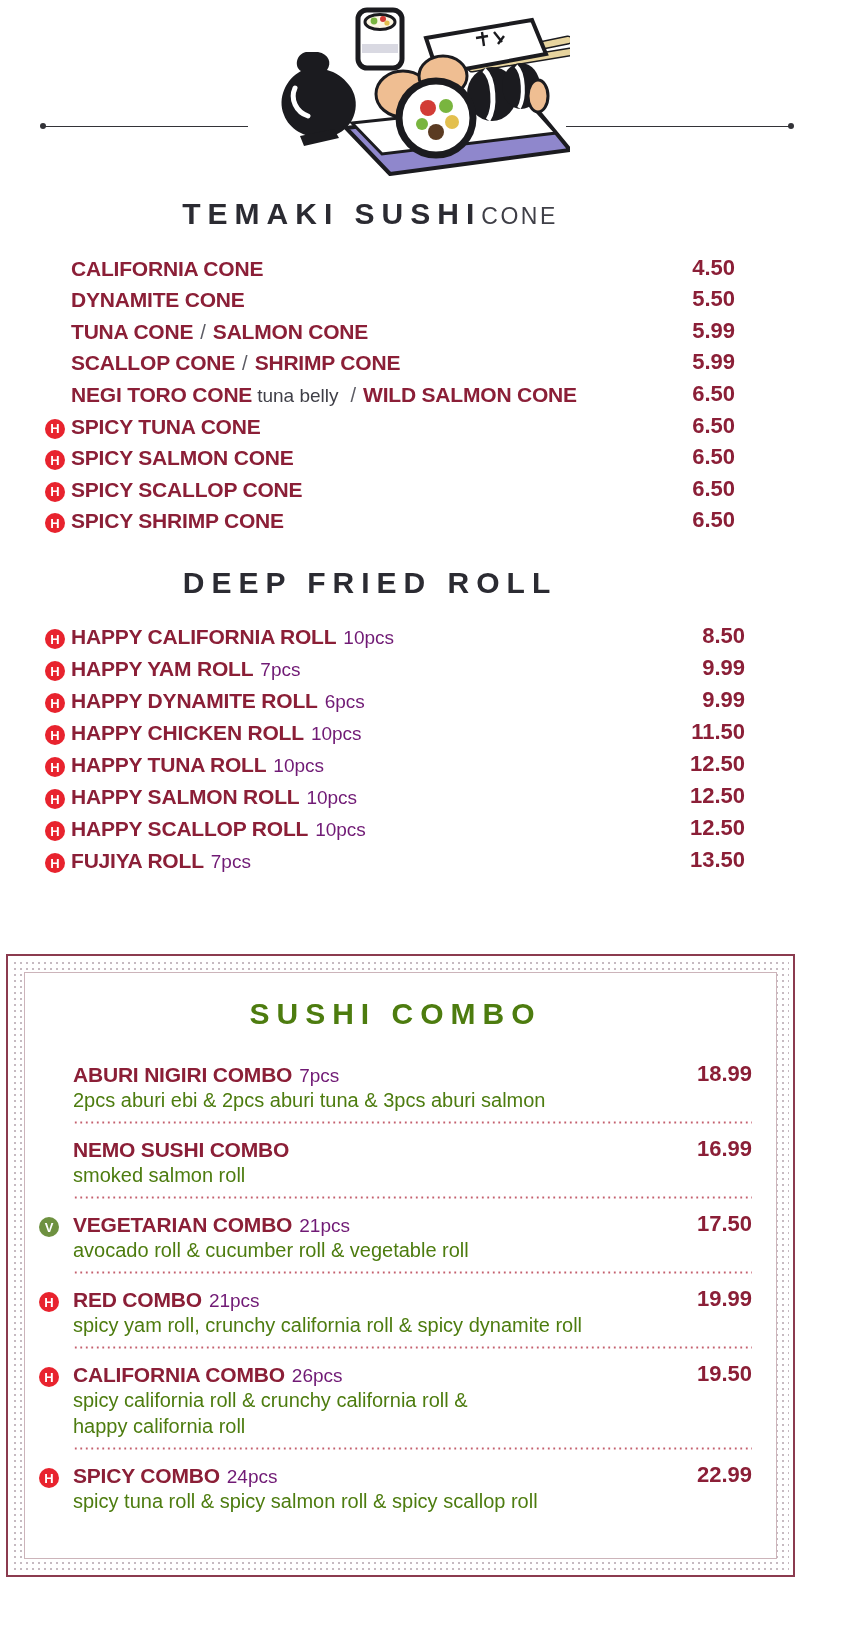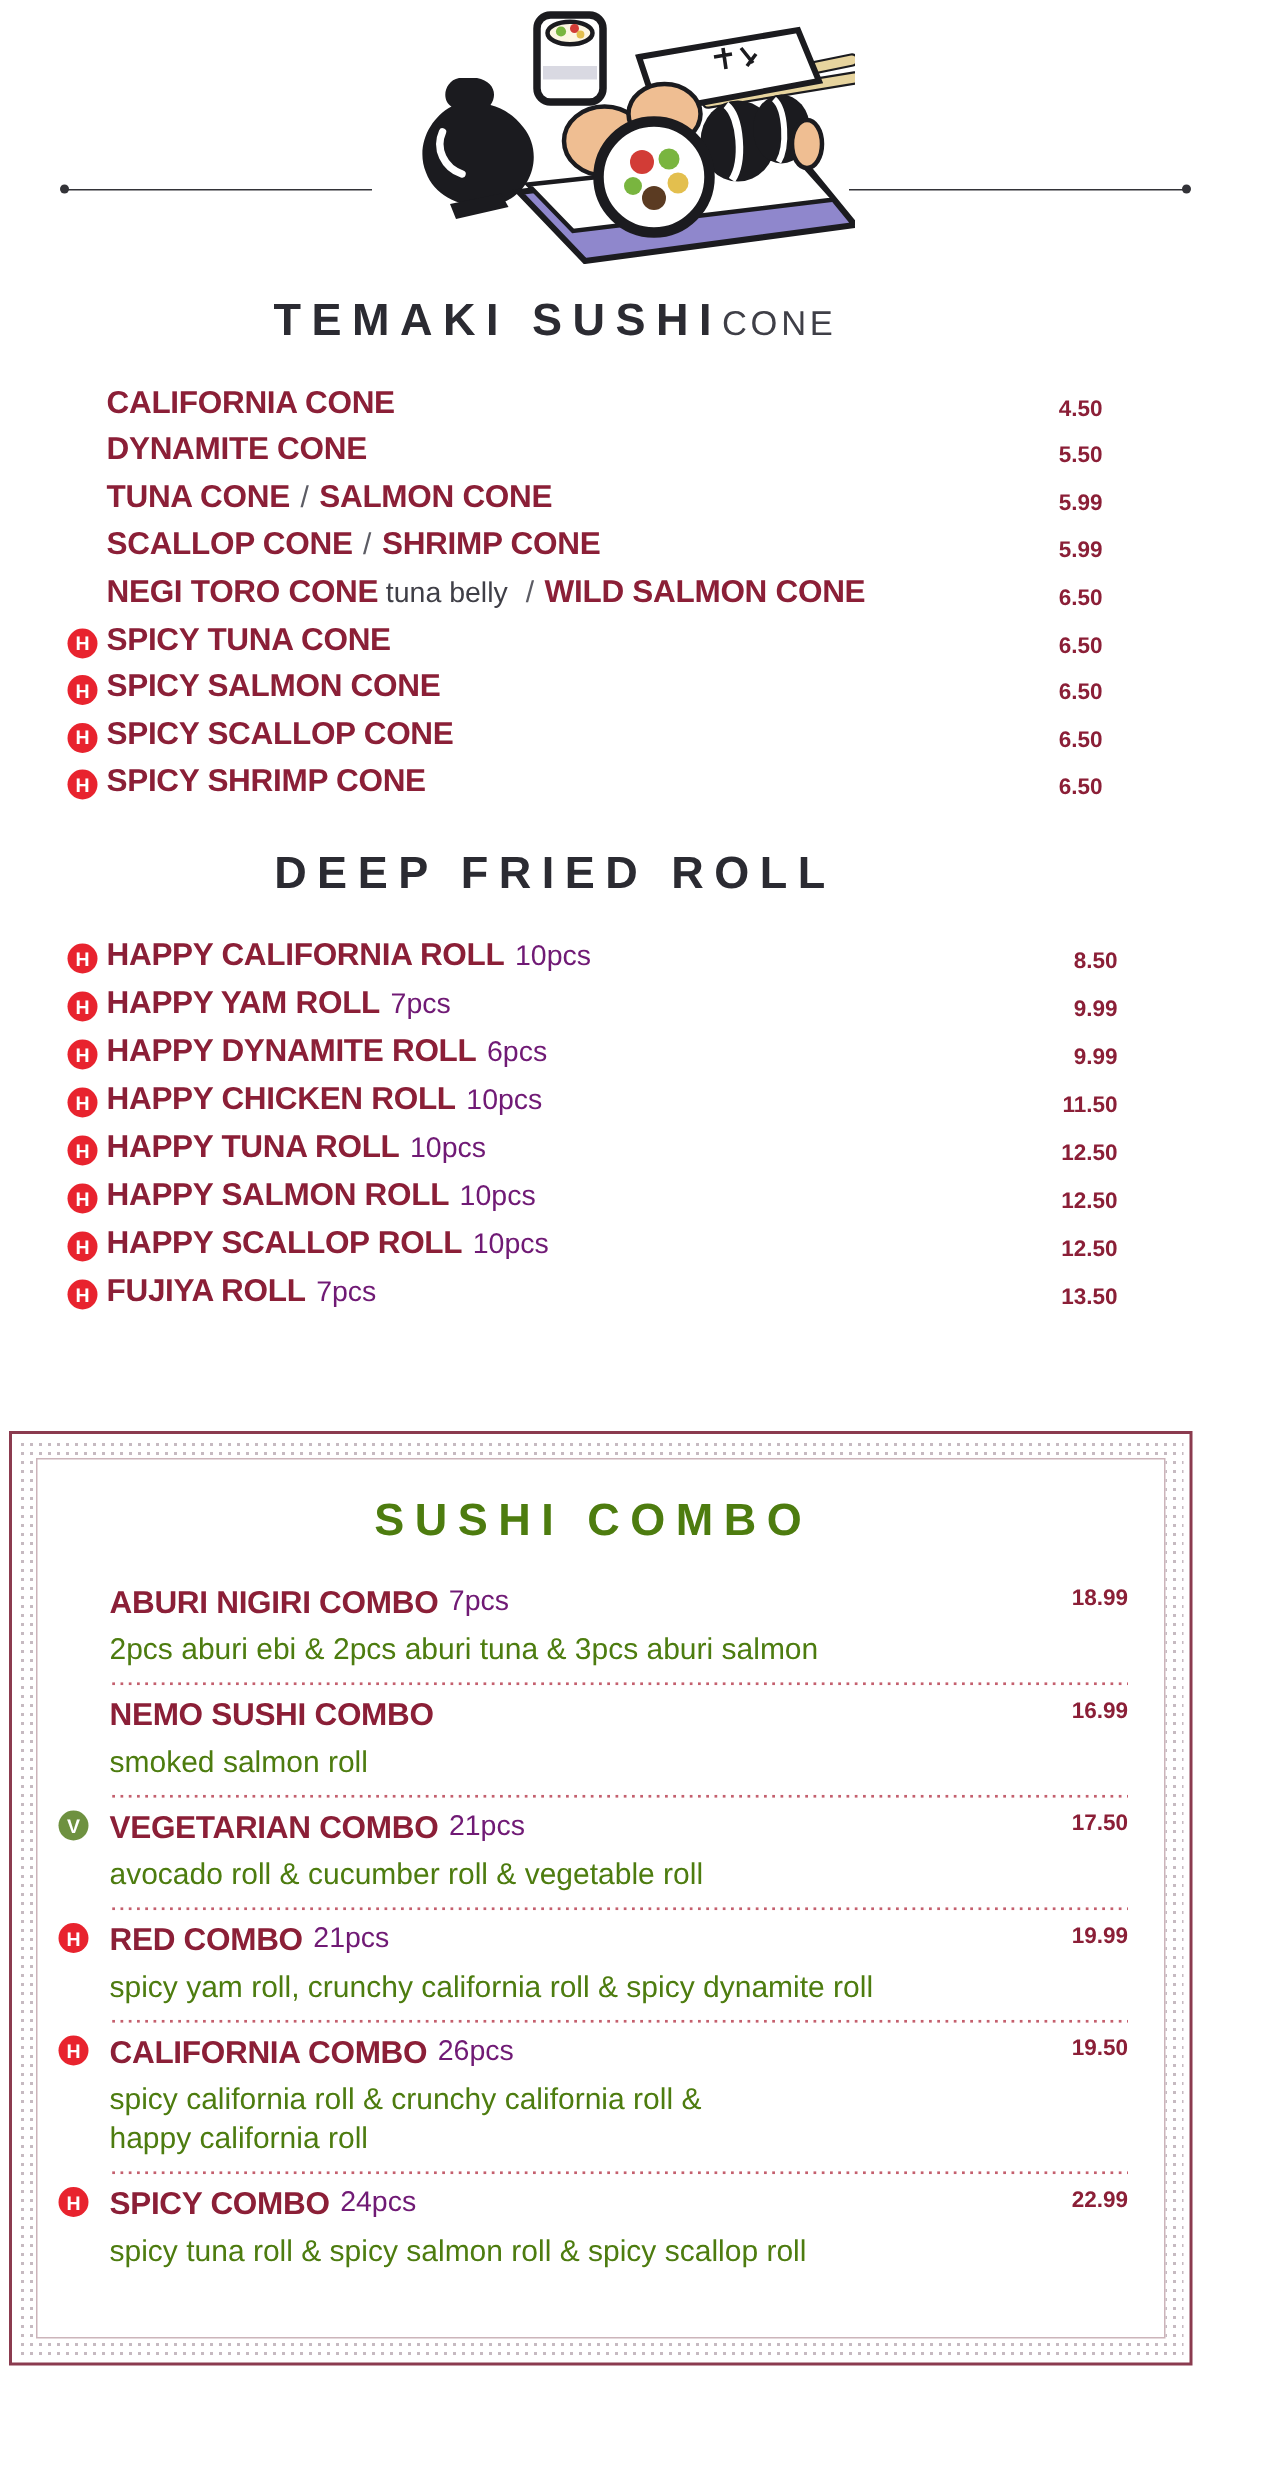--- a/index.html
+++ b/index.html
@@ -31,32 +31,32 @@
   .badge { width:20px; height:20px; border-radius:50%; color:#fff; font-weight:bold;
            font-size:13px; display:flex; align-items:center; justify-content:center; }
   .badge:empty { display:none; }
   .bh { background:#e8232e; }
   .bv { background:#6e9140; }
   .iname, .iname2 { font-size:21px; font-weight:bold; color:#8b1f37; letter-spacing:-0.2px; }
   .inote { font-size:19px; font-weight:400; color:#3f3f47; margin:0 5px; }
   .inote:empty, .isep:empty, .iname2:empty, .ipcs:empty { display:none; }
   .isep { font-size:20px; font-weight:400; color:#5c5c64; margin:0 7px; }
   .ipcs { font-size:19px; font-weight:400; color:#701a75; margin-left:7px; }
-  .iprice { margin-left:auto; font-size:15px; font-weight:bold; color:#8b1f37; }
+  .iprice { margin-left:auto; font-size:22px; font-weight:bold; color:#8b1f37; }
 
   
   #combo-box { position:absolute; left:6px; top:954px; width:789px; height:623px;
                border:2px solid #8b3b4f; }
   #combo-dots { position:absolute; inset:4px;
     background-image: radial-gradient(circle, #c6bac1 1.1px, transparent 1.3px);
     background-size:6px 6px; }
   #combo-content { position:absolute; inset:16px; background:#ffffff;
     border:1.5px solid #ccb4ba; padding:0 24px 0 14px; overflow:hidden; }
   #combo-header { text-align:center; margin-top:24px; margin-bottom:26px; }
-  .combo-title-row { display:flex; align-items:flex-start; height:30px; white-space:nowrap; }
+  .combo-title-row { display:flex; align-items:flex-end; height:30px; white-space:nowrap; }
   .combo-icell { flex:none; width:34px; display:flex; align-items:center; }
   .combo-desc { font-size:20px; line-height:26px; color:#4d7c0f; margin-left:34px; }
   .combo-desc:empty { display:none; }
   .combo-sep { height:3px; margin:8px 0 8px 34px;
     background-image: radial-gradient(circle, #c4606e 1px, transparent 1.2px);
     background-size:5.5px 3px; background-repeat:repeat-x; background-position:left center; }
 </style>
 </head>
 <body>
 

